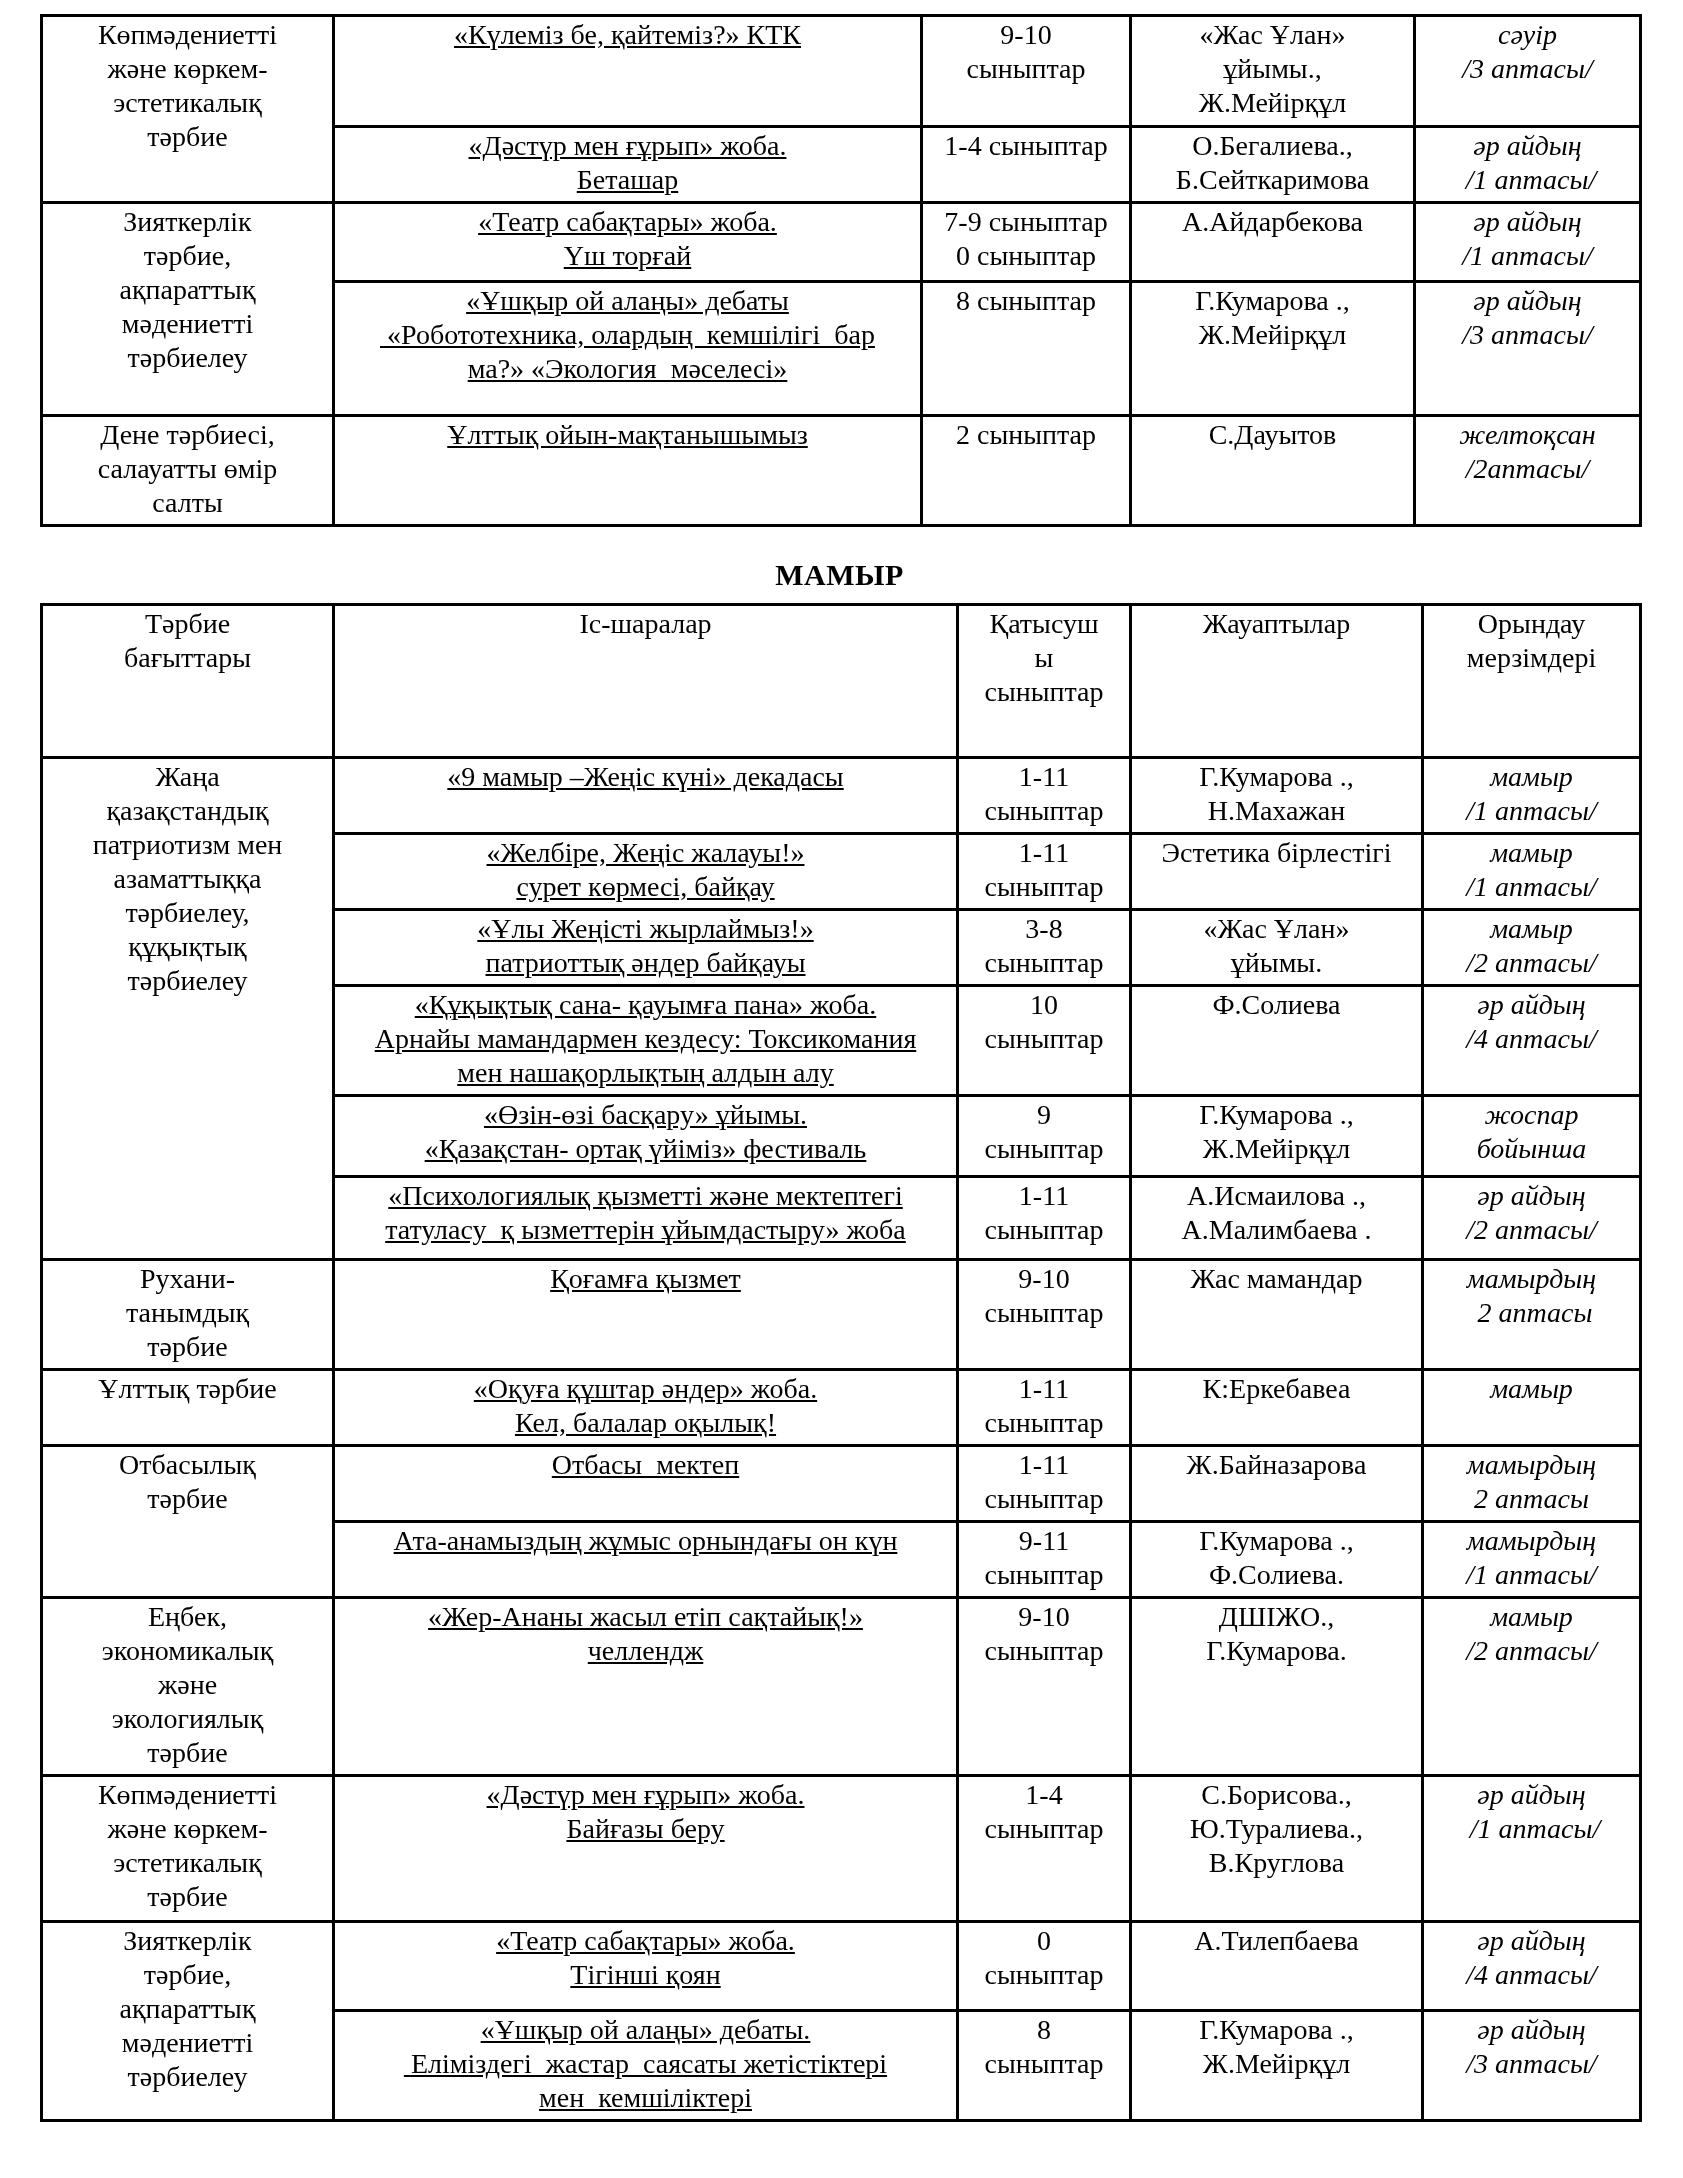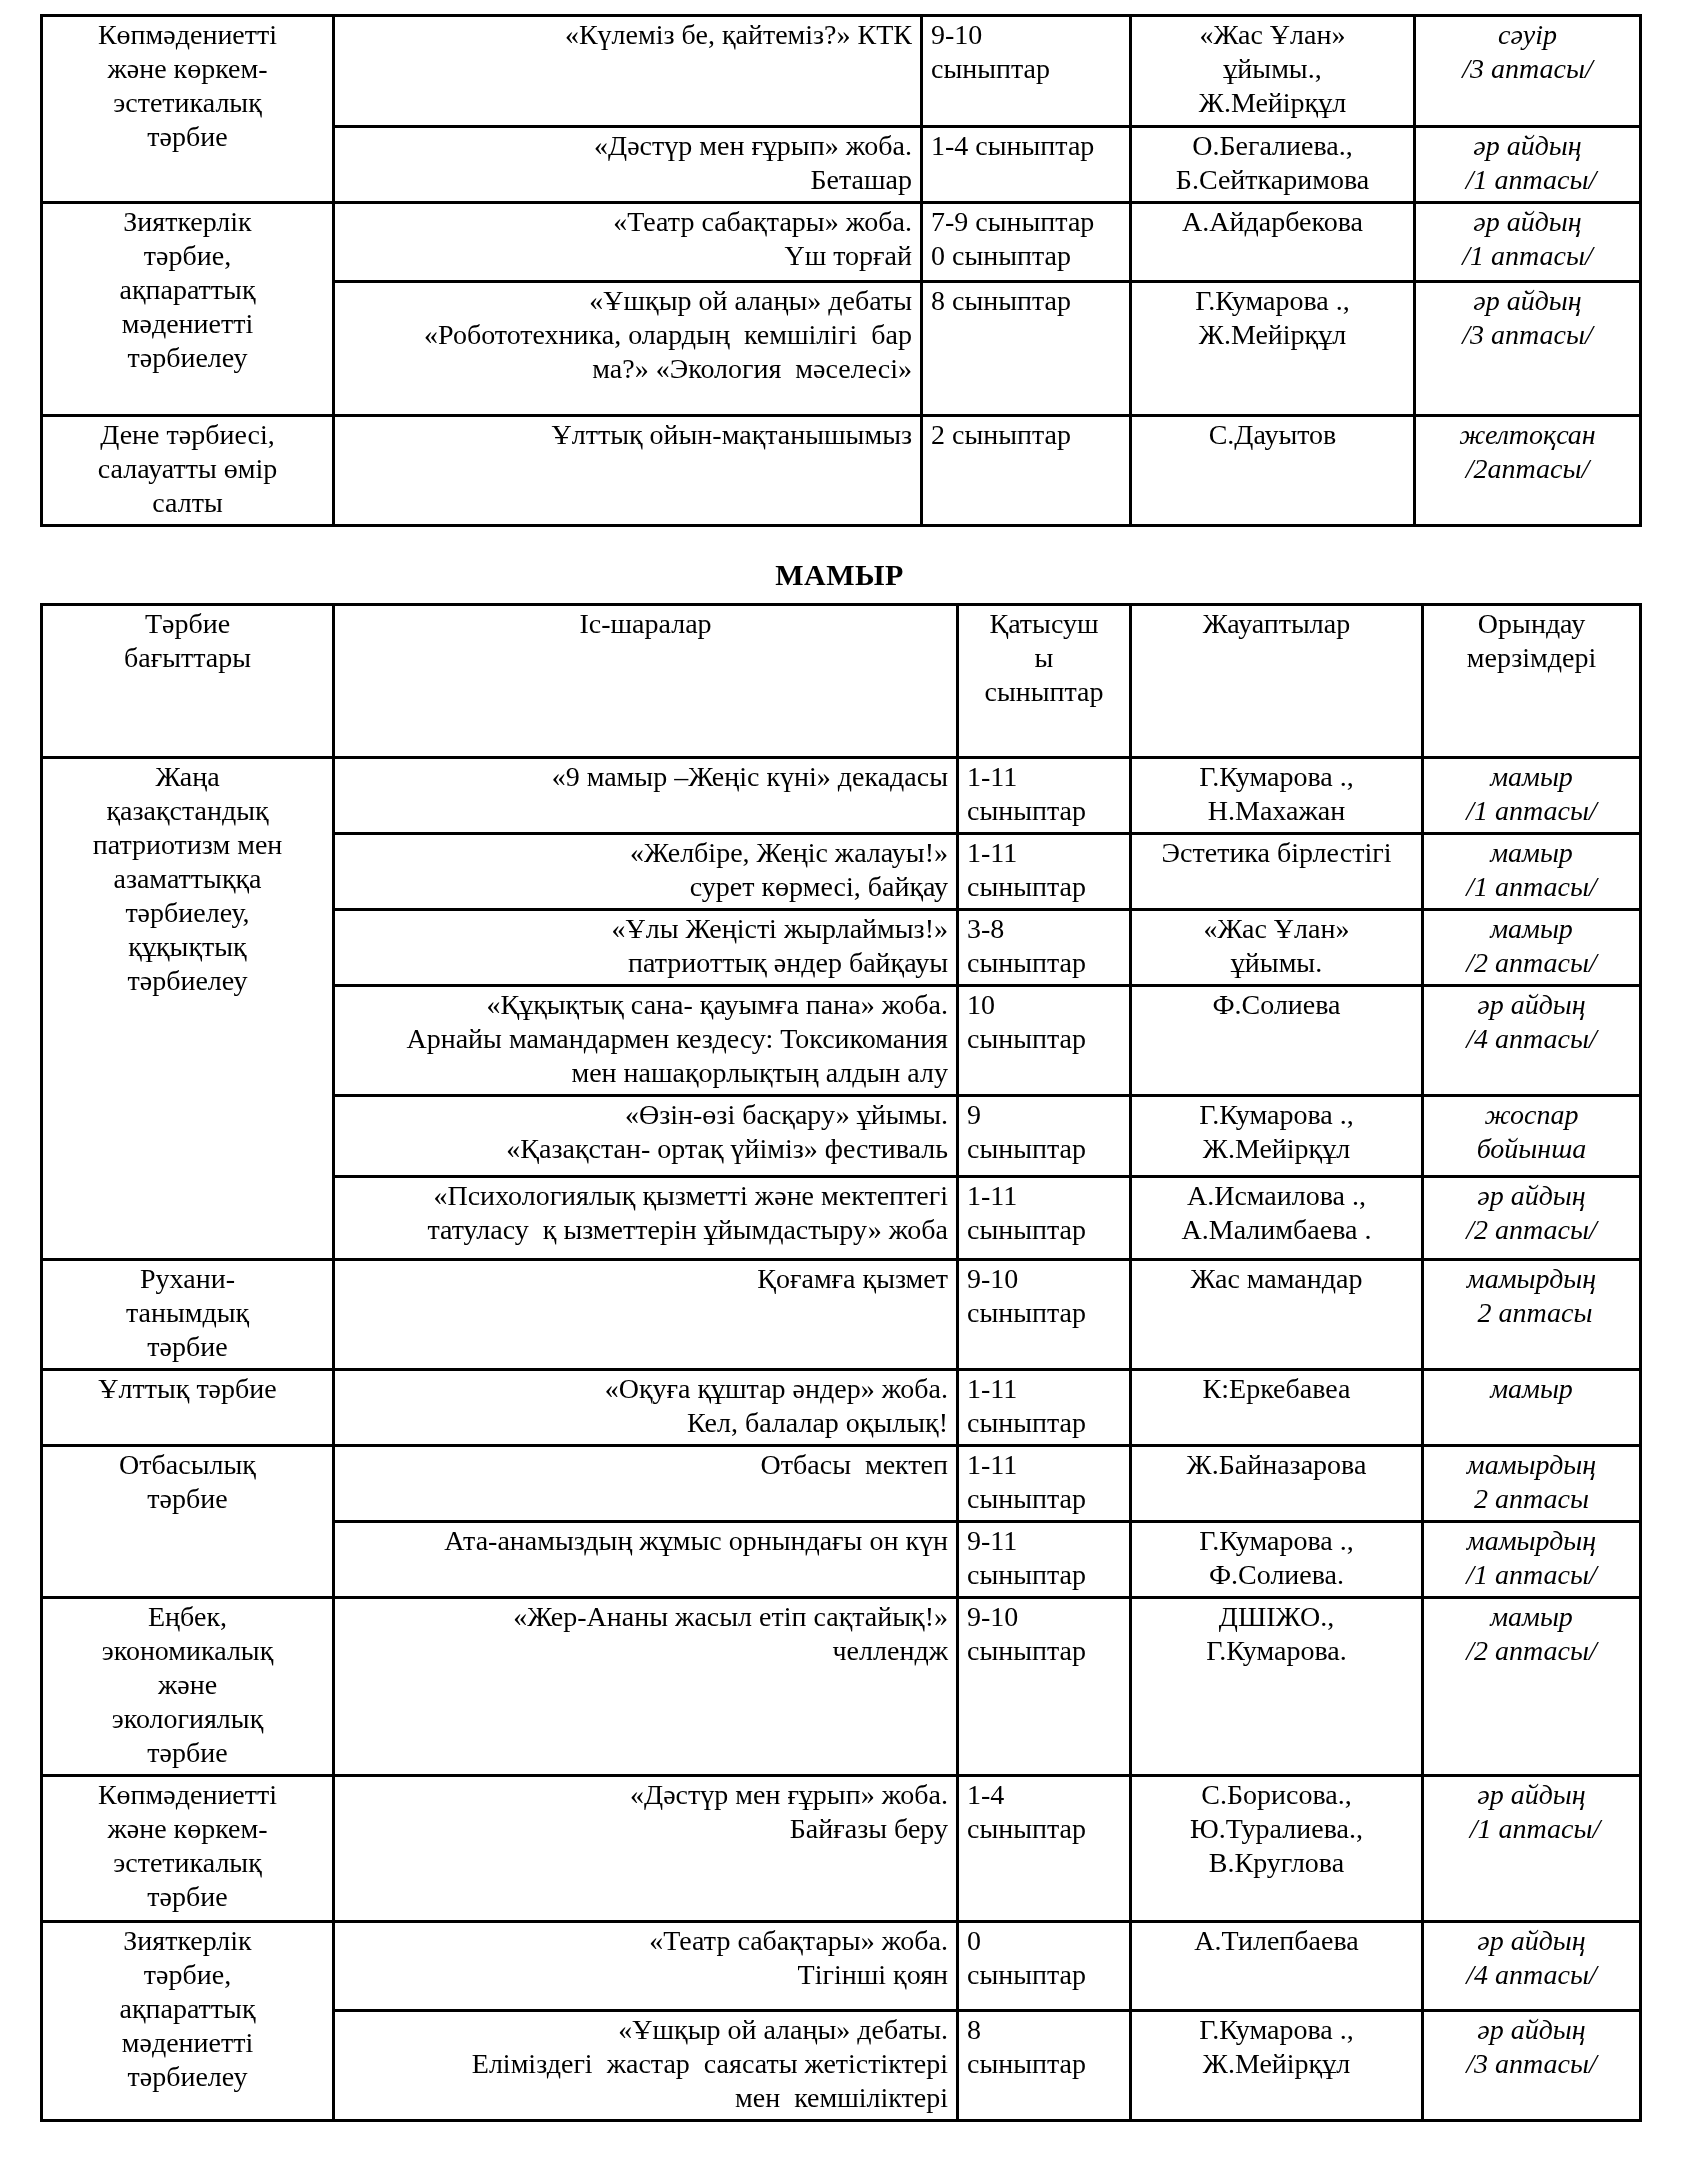--- a/index.html
+++ b/index.html
@@ -36,22 +36,22 @@
     vertical-align: top;
     padding: 1px 8px 4px 8px;
     white-space: pre-wrap;
     word-wrap: break-word;
     font-weight: normal;
   }
   td.direction, th.head {
     text-align: center;
     font-weight: bold;
   }
-  td.activity { text-align: right; }
-  td.classes { text-align: left; }
+  td.activity { text-align: center; text-decoration: underline; }
+  td.classes { text-align: center; }
   td.responsible { text-align: center; }
   td.period { text-align: center; font-style: italic; }
   .section-title {
     text-align: center;
     font-weight: bold;
     font-size: 30px;
     line-height: 36px;
     margin: 30px 0 10px 0;
     letter-spacing: 0.5px;
   }

